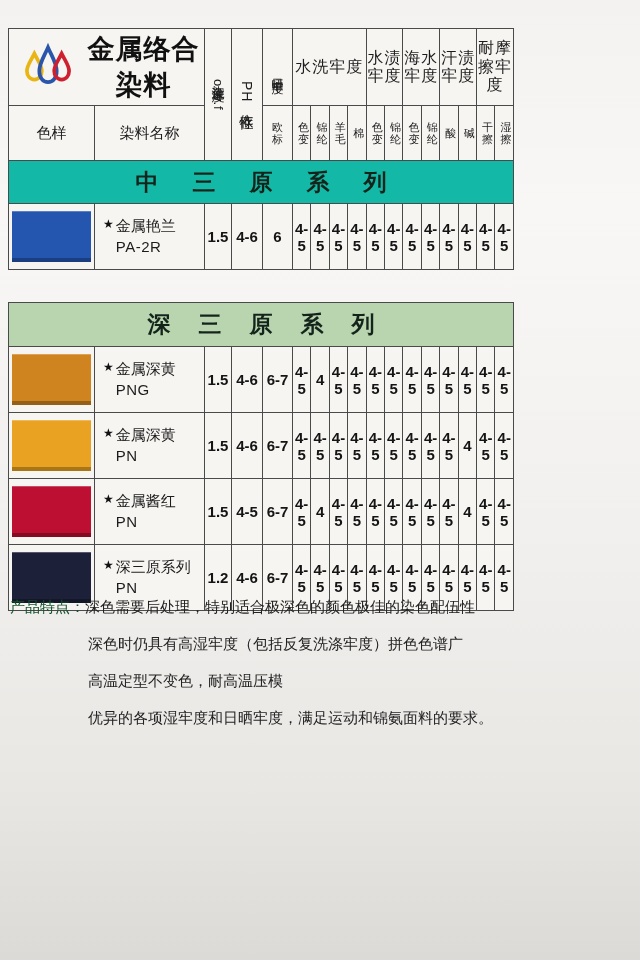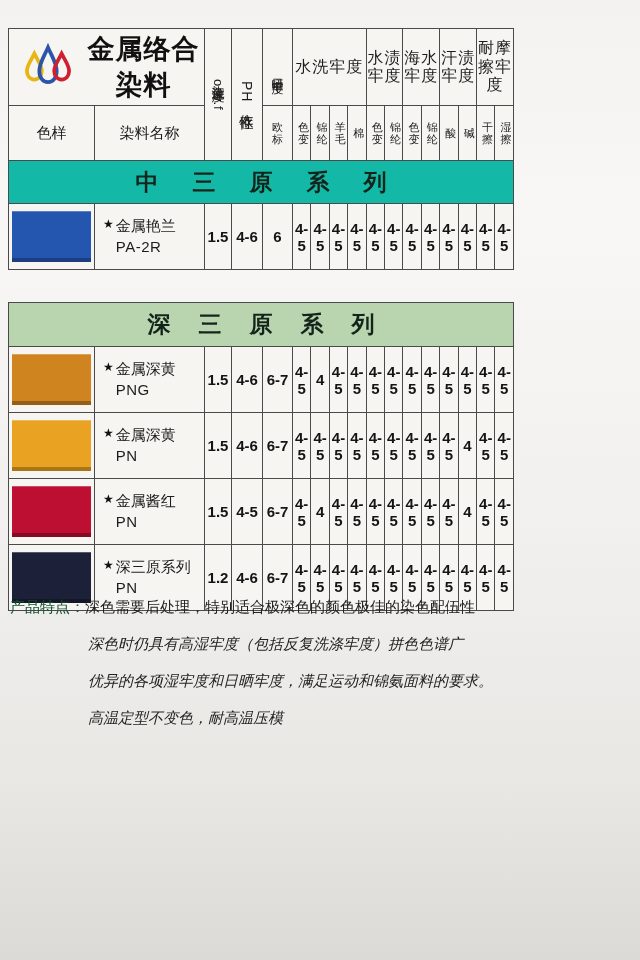--- a/index.html
+++ b/index.html
@@ -32,21 +32,21 @@
   .swatch{width:100%;height:51px;box-shadow:inset 0 -4px 0 rgba(0,0,0,0.28), inset 0 1px 0 rgba(255,255,255,0.25);}
   .namecell{text-align:left;padding:4px 2px 4px 8px;}
   .namebox{display:flex;align-items:flex-start;}
   .star{font-size:12px;line-height:1;margin:2px 2px 0 0;color:#111;}
   .nm .l1{display:block;font-size:15px;line-height:1.35;}
   .nm .l2{display:block;font-size:15px;line-height:1.35;letter-spacing:0.5px;}
   .val{font-weight:600;font-size:15px;color:#141414;}
   .notes{position:absolute;left:10px;top:588px;width:620px;font-size:15px;color:#222;}
   .note-row{line-height:37px;white-space:nowrap;}
   .note-label{font-weight:400;color:#14532d;}
-  .note-cont{line-height:37px;padding-left:78px;white-space:nowrap;font-style:italic;}
+  .note-cont{line-height:37px;padding-left:78px;white-space:nowrap;}
 </style>
 </head>
 <body>
 
 <div class="tablebox" style="top:28px;">
 <table>
   <colgroup>
     <col style="width:86px">
         <col style="width:110px">
         <col style="width:27px">
@@ -288,15 +288,15 @@
   </tr>
 </tbody>
     </table>
 </div>
 
 <div class="notes">
   <div class="note-row">
     <span class="note-label">产品特点：</span><span>深色需要后处理，特别适合极深色的颜色极佳的染色配伍性</span>
   </div>
   <div class="note-cont">深色时仍具有高湿牢度（包括反复洗涤牢度）拼色色谱广</div>
+  <div class="note-cont">高温定型不变色，耐高温压模</div>
   <div class="note-cont">优异的各项湿牢度和日晒牢度，满足运动和锦氨面料的要求。</div>
-  <div class="note-cont">高温定型不变色，耐高温压模</div>
 </div>
 
 </body></html>

